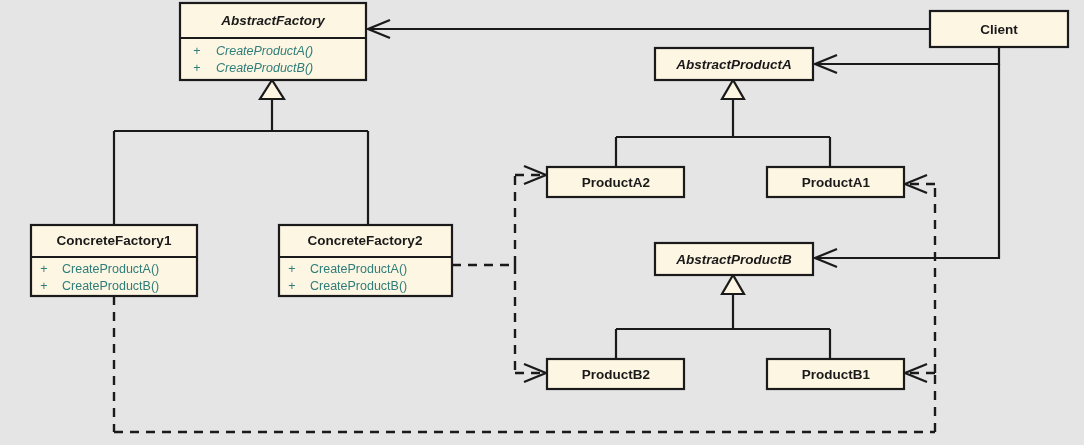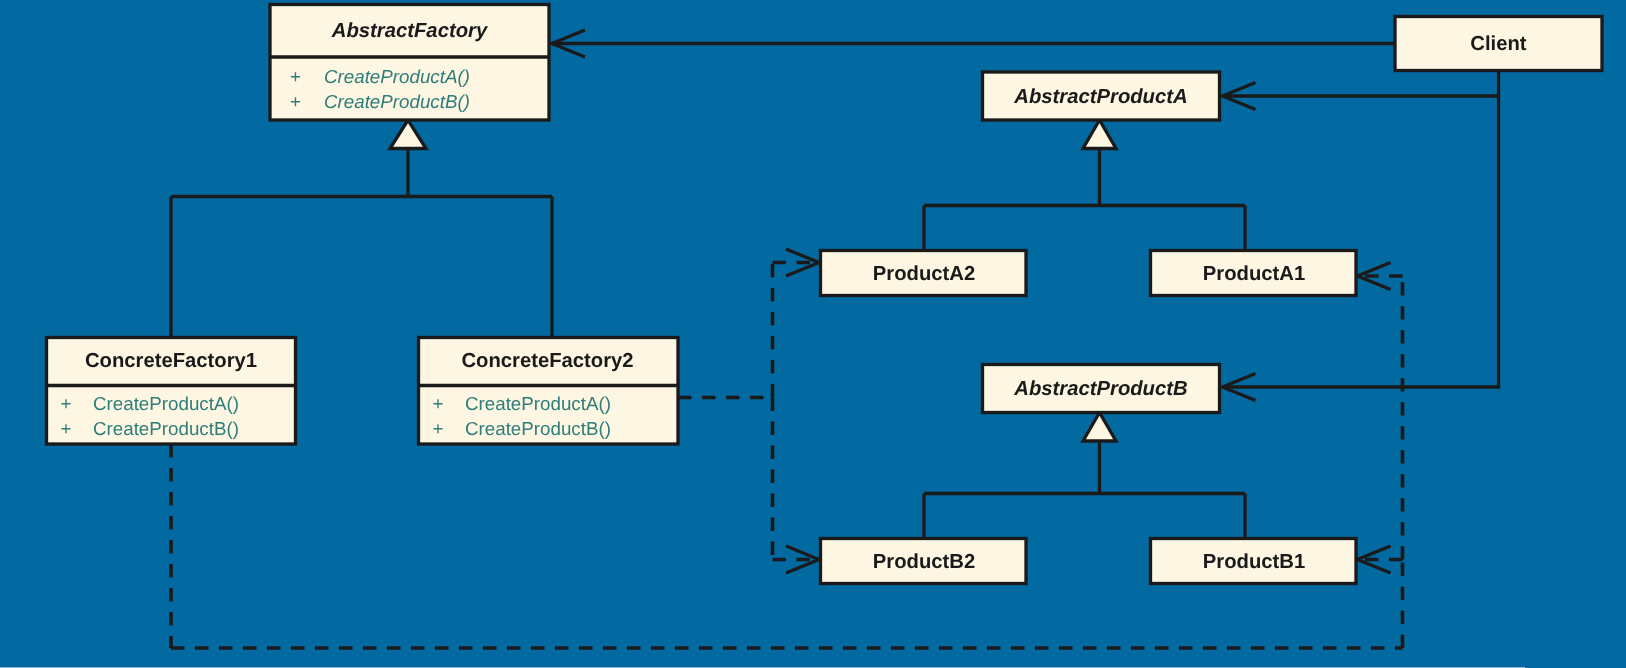--- a/index.html
+++ b/index.html
@@ -10,21 +10,21 @@
   body {
     width: 1084px;
     height: 445px;
     font-family: "Liberation Sans", sans-serif;
     overflow: hidden;
   }
   #diagram-root {
     position: relative;
     width: 1084px;
     height: 445px;
-    background: #0369a1;
+    background: #e5e5e5;
   }
   svg#uml-canvas {
     position: absolute;
     left: 0;
     top: 0;
     width: 1084px;
     height: 445px;
     display: block;
   }
   .cls-box {

